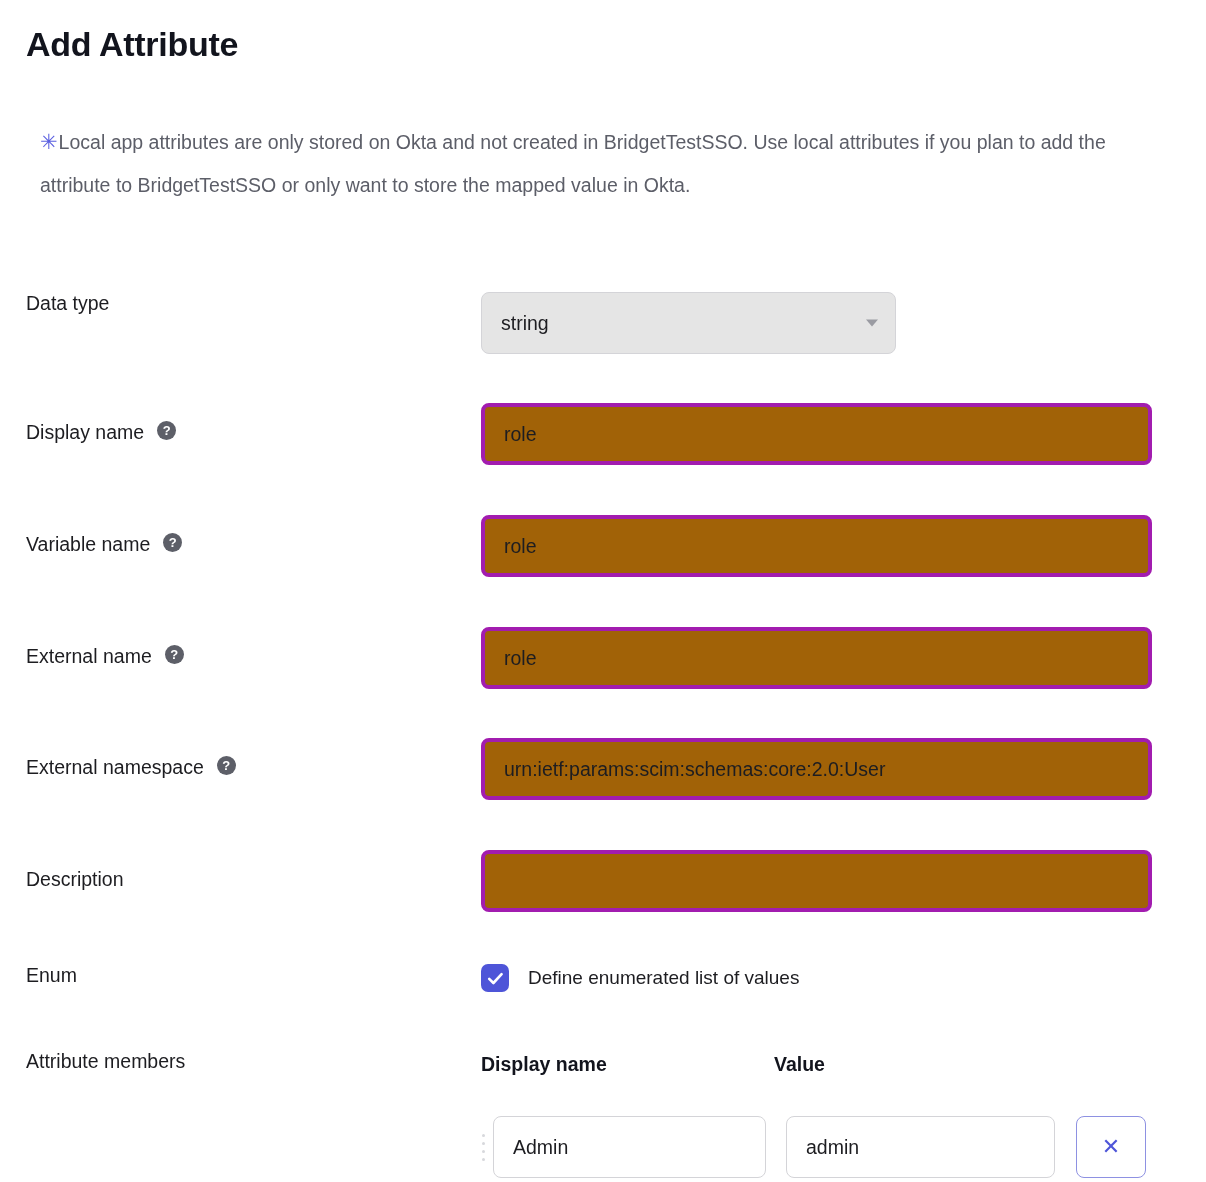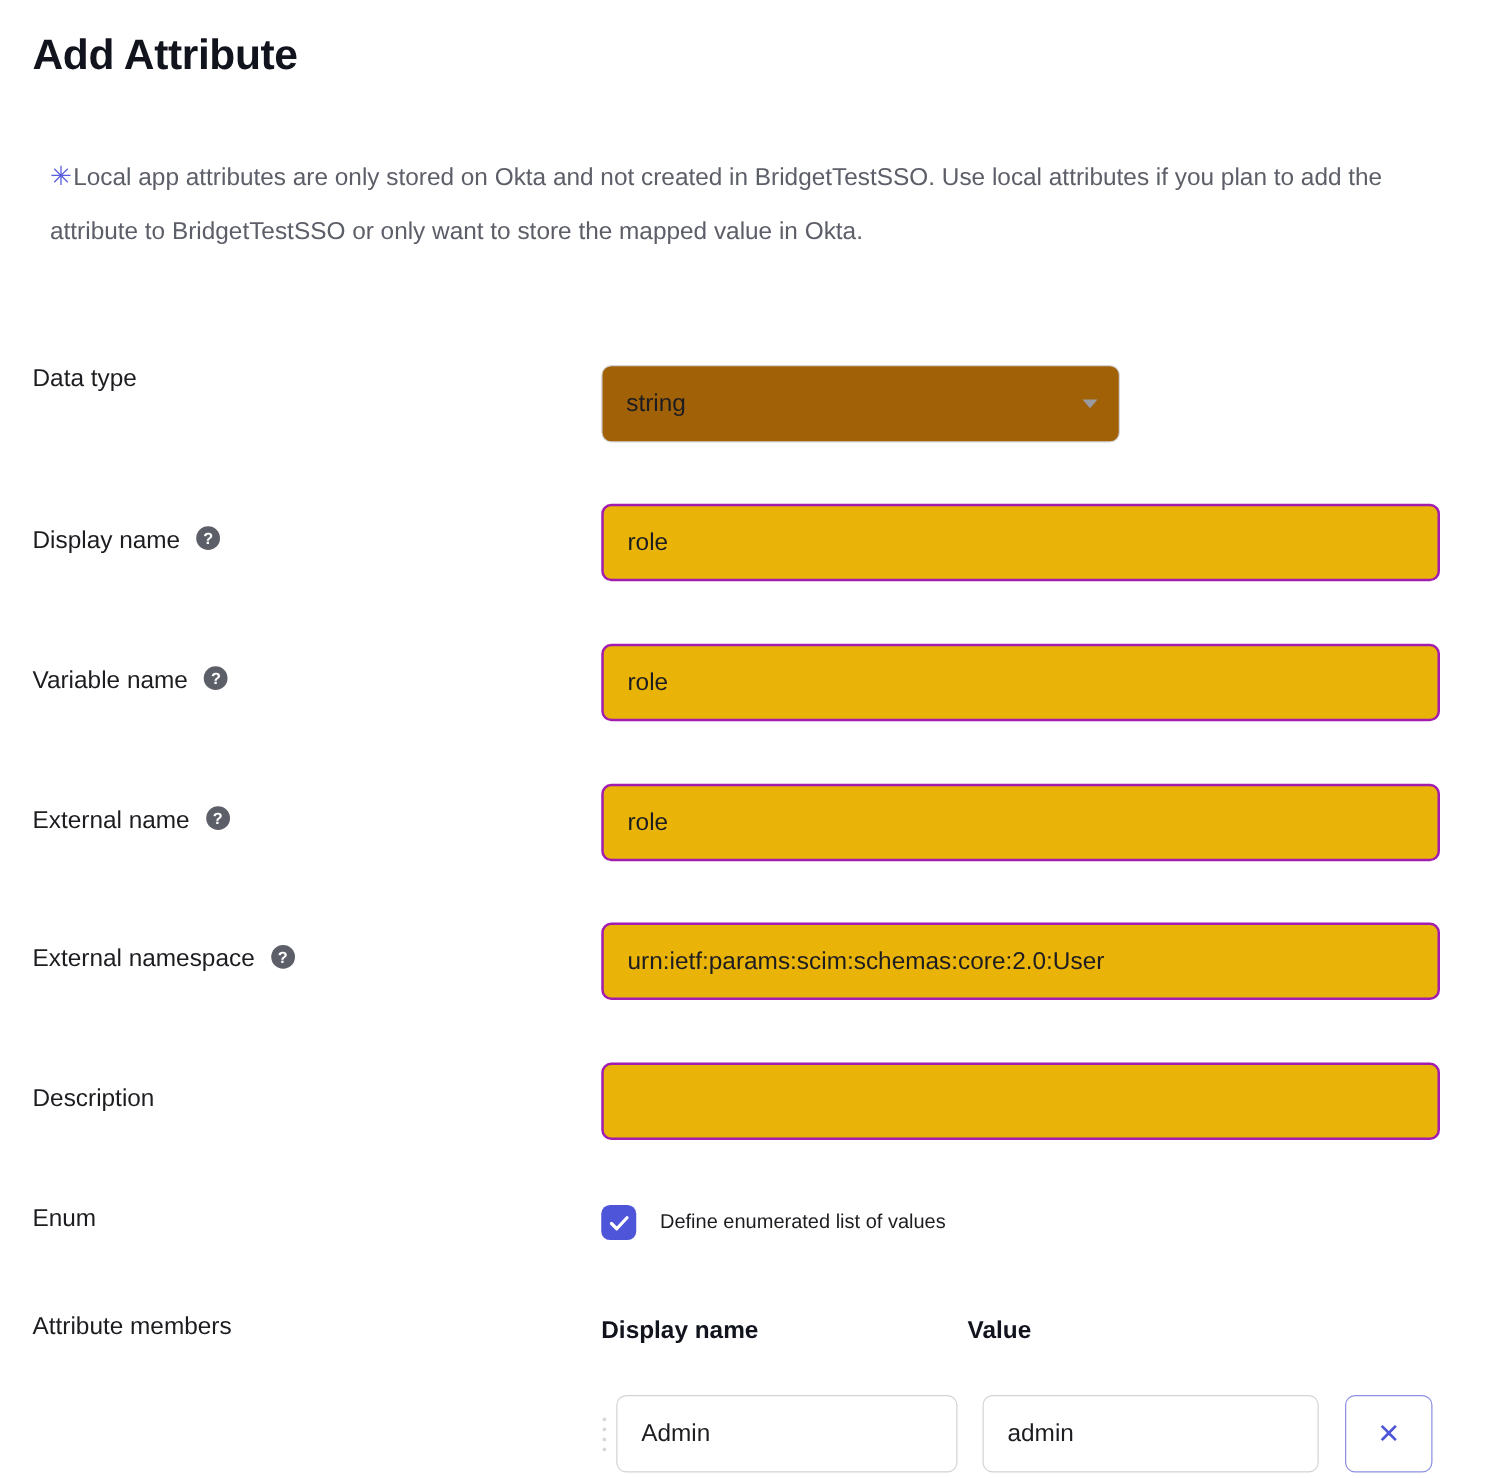--- a/index.html
+++ b/index.html
@@ -96,43 +96,43 @@
     box-sizing: border-box;
   }
 
   .row-field { flex: 1 1 auto; }
 
   
   .text-input {
     width: 671px;
     height: 62px;
     box-sizing: border-box;
-    border: 2px solid #a21caf;
+    border: 4px solid #a21caf;
     border-radius: 8px;
-    background: #eab308;
+    background: #a16207;
     font-family: "Liberation Sans", sans-serif;
     font-size: 19.5px;
     color: #1d1d21;
     padding: 0 19px;
     outline: none;
   }
   .text-input::placeholder { color: #9a9ba2; }
 
   .select-wrap {
     position: relative;
     width: 415px;
     height: 62px;
   }
   .select-box {
     width: 415px;
     height: 62px;
     box-sizing: border-box;
     border: 1px solid #d4d4d8;
     border-radius: 8px;
-    background: #a16207;
+    background: #e5e5e5;
     font-size: 19.5px;
     color: #1d1d21;
     display: flex;
     align-items: center;
     padding: 0 19px;
     cursor: pointer;
   }
   .select-caret {
     position: absolute;
     right: 18px;
@@ -169,21 +169,21 @@
     background: #4e55d8;
     display: inline-flex;
     align-items: center;
     justify-content: center;
     flex: none;
     cursor: pointer;
   }
   .checkbox svg { display: block; }
   .enum-label {
     margin-left: 19px;
-    font-size: 16px;
+    font-size: 19px;
     color: #1d1d21;
     white-space: nowrap;
   }
 
   
   .members-head {
     display: flex;
     align-items: center;
     height: 28px;
   }

